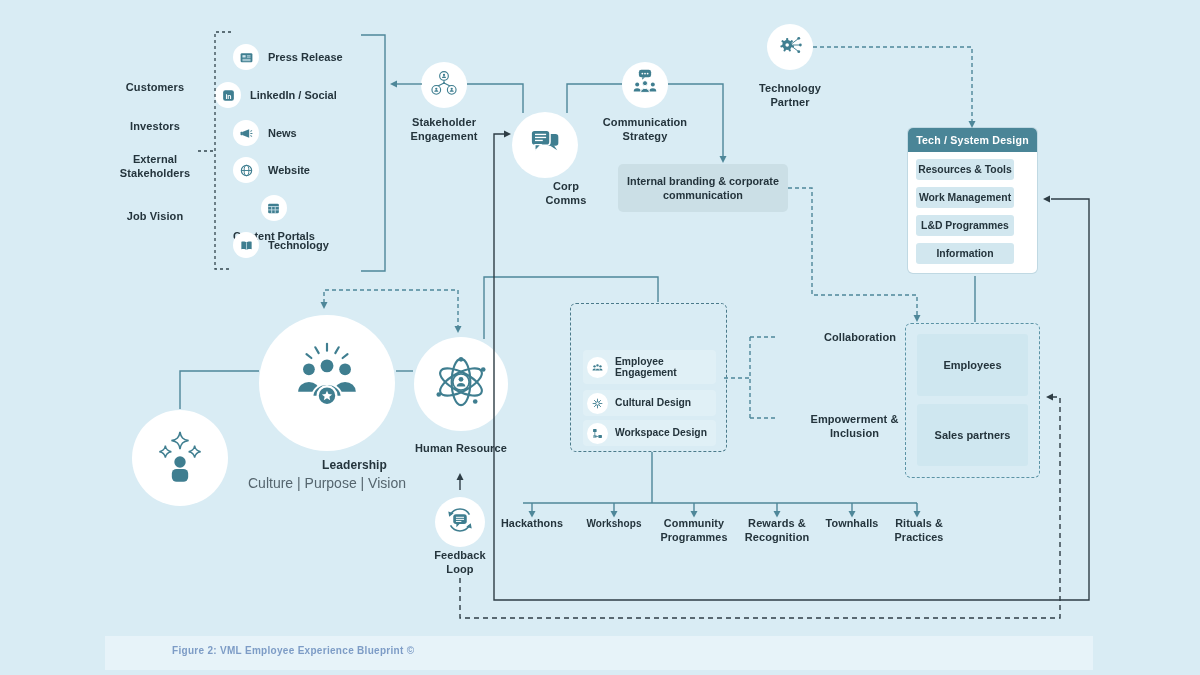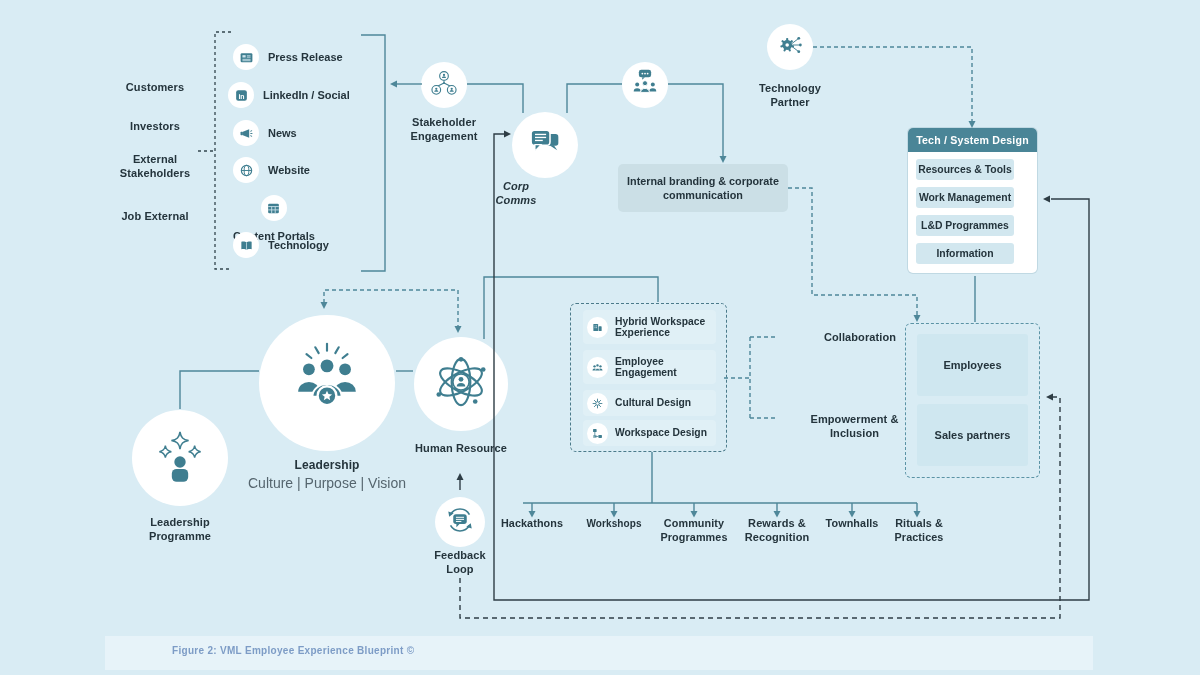--- a/index.html
+++ b/index.html
@@ -96,36 +96,36 @@
       <polygon points="511,134 504,130.5 504,137.5"></polygon>
       <polygon points="1043,199 1050,195.5 1050,202.5"></polygon>
       <polygon points="1046,397 1053,393.5 1053,400.5"></polygon>
       <polygon points="460,473 456.5,480 463.5,480"></polygon>
     </g>
   </svg>
 
   <div class="lbl" style="left:95px;top:81px;width:120px;">Customers</div>
   <div class="lbl" style="left:95px;top:120px;width:120px;">Investors</div>
   <div class="lbl" style="left:115px;top:153px;width:80px;">External Stakeholders</div>
-  <div class="lbl" style="left:95px;top:210px;width:120px;">Job External</div>
+  <div class="lbl" style="left:95px;top:210px;width:120px;">Job Vision</div>
 
   <div class="listrow" style="left:233px;top:44px;">
     <span class="icirc">
         <svg width="15" height="15" viewBox="0 0 14 14">
           <rect x="1.5" y="3" width="11" height="8.5" rx="1.2" fill="#3f7e90"></rect>
           <rect x="3.2" y="4.8" width="3" height="2.2" fill="#cfe4ec"></rect>
           <line x1="7.3" y1="5.4" x2="10.8" y2="5.4" stroke="#cfe4ec" stroke-width=".8"></line>
           <line x1="7.3" y1="6.7" x2="10.8" y2="6.7" stroke="#cfe4ec" stroke-width=".8"></line>
           <line x1="3.2" y1="8.7" x2="10.8" y2="8.7" stroke="#cfe4ec" stroke-width=".8"></line>
           <line x1="3.2" y1="10" x2="10.8" y2="10" stroke="#cfe4ec" stroke-width=".8"></line>
         </svg>
       </span>
     <span class="rowlbl">Press Release</span>
   </div>
-  <div class="listrow" style="left:228px;top:82px;">
+  <div class="listrow" style="left:215px;top:82px;">
     <span class="icirc">
         <svg width="15" height="15" viewBox="0 0 14 14">
           <rect x="2" y="2" width="10" height="10" rx="2" fill="#3f7e90"></rect>
           <text x="7" y="9.8" font-size="6.5" fill="#fff" text-anchor="middle" font-weight="bold" font-family="Liberation Sans, sans-serif">in</text>
         </svg>
       </span>
     <span class="rowlbl">LinkedIn / Social</span>
   </div>
   <div class="listrow" style="left:233px;top:120px;">
     <span class="icirc">
@@ -305,56 +305,41 @@
           <polygon points="32,23.5 33,29.5 27,27.5" fill="#3f7e90"></polygon>
           <rect x="12.5" y="13.5" width="15" height="11" rx="3" fill="#3f7e90"></rect>
           <path d="M16,24 V28 L20,24 Z" fill="#3f7e90"></path>
           <line x1="15.5" y1="17" x2="24.5" y2="17" stroke="#fff" stroke-width="1.1"></line>
           <line x1="15.5" y1="19.3" x2="24.5" y2="19.3" stroke="#fff" stroke-width="1.1"></line>
           <line x1="15.5" y1="21.6" x2="21.5" y2="21.6" stroke="#fff" stroke-width="1.1"></line>
         </svg></span>
   </div>
 
   <div class="lbl" style="left:394px;top:116px;width:100px;">Stakeholder Engagement</div>
-  <div class="lbl" style="left:484px;top:180px;width:64px;font-style:italic;">Corp Comms</div>
+  <div class="lbl" style="left:534px;top:180px;width:64px;">Corp Comms</div>
+  <div class="lbl" style="left:585px;top:116px;width:120px;">Communication Strategy</div>
   <div class="lbl" style="left:740px;top:82px;width:100px;">Technology Partner</div>
-  <div class="lbl" style="left:267px;top:459px;width:120px;font-size:12px;">Leadership</div>
+  <div class="lbl" style="left:267px;top:459px;width:120px;font-size:12px;text-align:right;">Leadership</div>
   <div class="sub" style="left:237px;top:475px;width:180px;">Culture  |  Purpose  |  Vision</div>
-  <div class="lbl" style="left:120px;top:516px;width:120px;">Leadership Programme</div>
   <div class="lbl" style="left:411px;top:442px;width:100px;">Human Resource</div>
   <div class="lbl" style="left:420px;top:549px;width:80px;">Feedback Loop</div>
 
   <div class="brandbox">
     <span>Internal branding &amp; corporate communication</span>
   </div>
 
   <div class="techbox">
     <div class="techhead">Tech / System Design</div>
     <div class="techrow">Resources &amp; Tools</div>
     <div class="techrow">Work Management</div>
     <div class="techrow">L&amp;D Programmes</div>
     <div class="techrow">Information</div>
   </div>
 
   <div class="expbox">
-    <div class="exprow" style="top:6px;height:34px;">
-      <span class="icirc">
-          <svg width="13" height="13" viewBox="0 0 22 22">
-            <rect x="4" y="5" width="8" height="12" rx="1" fill="#3f7e90"></rect>
-            <rect x="12.8" y="9" width="5.2" height="8" rx="1" fill="#3f7e90"></rect>
-            <g fill="#cfe4ec">
-              <rect x="6" y="7.5" width="1.6" height="1.6"></rect>
-              <rect x="8.6" y="7.5" width="1.6" height="1.6"></rect>
-              <rect x="6" y="10.5" width="1.6" height="1.6"></rect>
-              <rect x="8.6" y="10.5" width="1.6" height="1.6"></rect>
-            </g>
-          </svg>
-        </span>
-      <span class="explbl">Hybrid Workspace Experience</span>
-    </div>
     <div class="exprow" style="top:86px;height:26px;">
       <span class="icirc">
           <svg width="13" height="13" viewBox="0 0 22 22">
             <g stroke="#3f7e90" stroke-width="1.5" stroke-linecap="round">
               <line x1="11" y1="3.5" x2="11" y2="18.5"></line>
               <line x1="3.5" y1="11" x2="18.5" y2="11"></line>
               <line x1="5.7" y1="5.7" x2="16.3" y2="16.3"></line>
               <line x1="16.3" y1="5.7" x2="5.7" y2="16.3"></line>
             </g>
             <circle cx="11" cy="11" r="3" fill="#fff" stroke="#3f7e90" stroke-width="1.4"></circle>

